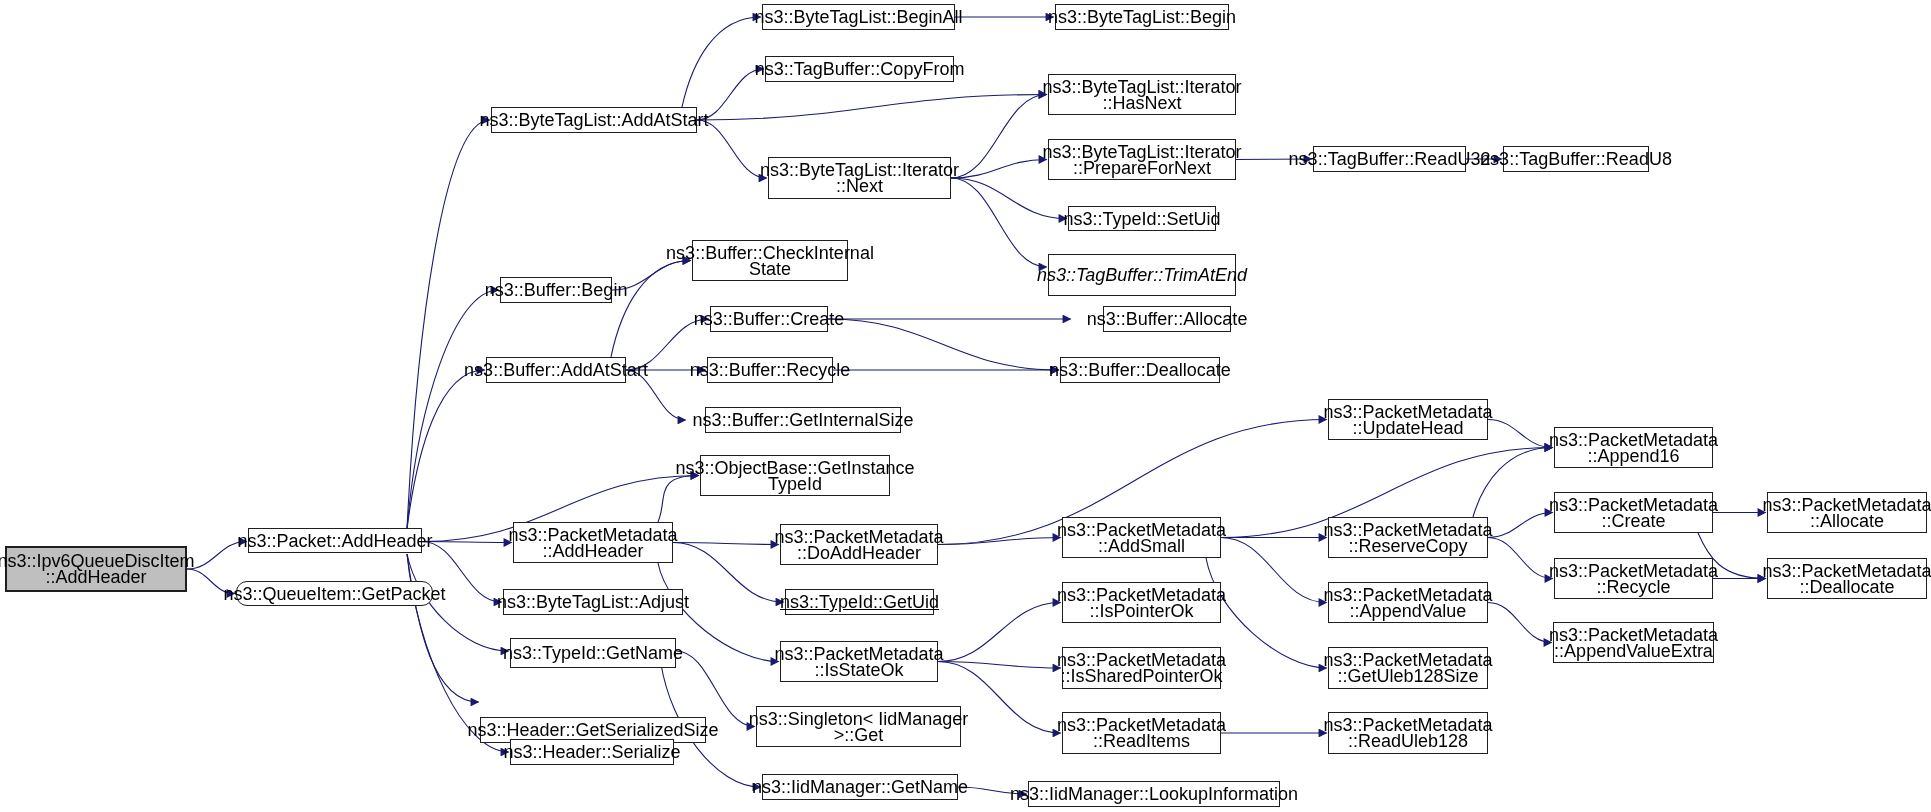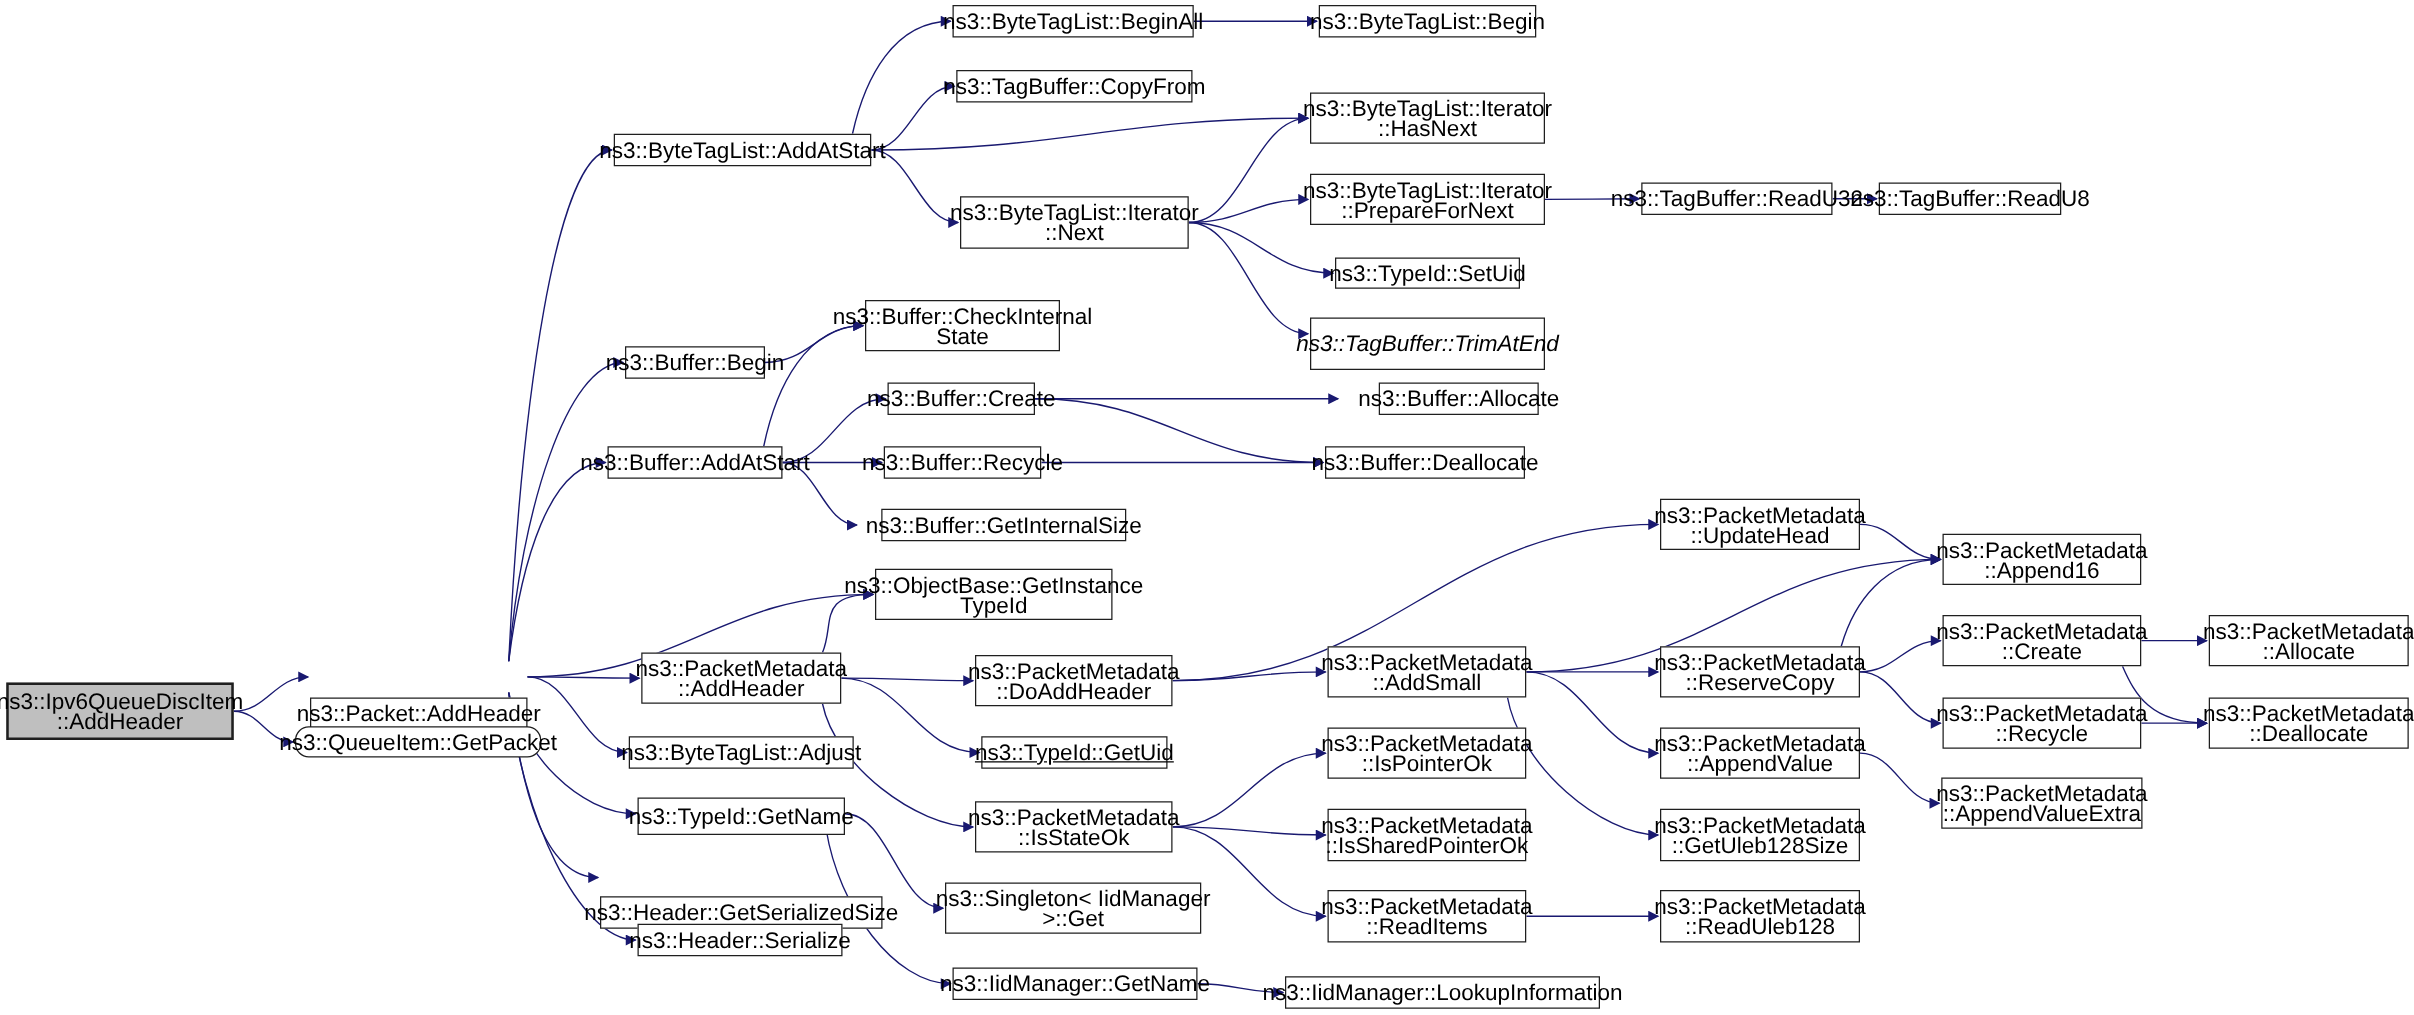--- a/index.html
+++ b/index.html
@@ -96,21 +96,21 @@
       <path d="M1698,533 C1708,555.75 1720.5,578.5 1765.5,578.5" fill="none" stroke="#191970" stroke-width="1.1" marker-end="url(#arrow)"></path>
       <path d="M1713,578.5 C1736.625,578.5 1741.875,578.5 1765.5,578.5" fill="none" stroke="#191970" stroke-width="1.1" marker-end="url(#arrow)"></path>
       <path d="M676,651 C711.325,651 719.175,726.5 754.5,726.5" fill="none" stroke="#191970" stroke-width="1.1" marker-end="url(#arrow)"></path>
       <path d="M661,664 C671,725.5 715.5,787 760.5,787" fill="none" stroke="#191970" stroke-width="1.1" marker-end="url(#arrow)"></path>
       <path d="M958,787 C988.825,787 995.675,794 1026.5,794" fill="none" stroke="#191970" stroke-width="1.1" marker-end="url(#arrow)"></path>
     </svg>
     <div class="node hl" style="left: 5px; top: 546px; width: 182px; height: 46px;">
       <div class="nl">ns3::Ipv6QueueDiscItem</div>
       <div class="nl">::AddHeader</div>
     </div>
-    <div class="node" style="left: 248px; top: 558px; width: 174px; height: 25px;">
+    <div class="node" style="left: 248px; top: 528px; width: 174px; height: 25px;">
       <div class="nl">ns3::Packet::AddHeader</div>
     </div>
     <div class="node" style="left: 236px; top: 581px; width: 197px; height: 25px; border-radius: 11px;">
       <div class="nl">ns3::QueueItem::GetPacket</div>
     </div>
     <div class="node" style="left: 491px; top: 107px; width: 206px; height: 26px;">
       <div class="nl">ns3::ByteTagList::AddAtStart</div>
     </div>
     <div class="node" style="left: 762px; top: 4px; width: 193px; height: 26px;">
       <div class="nl">ns3::ByteTagList::BeginAll</div>

